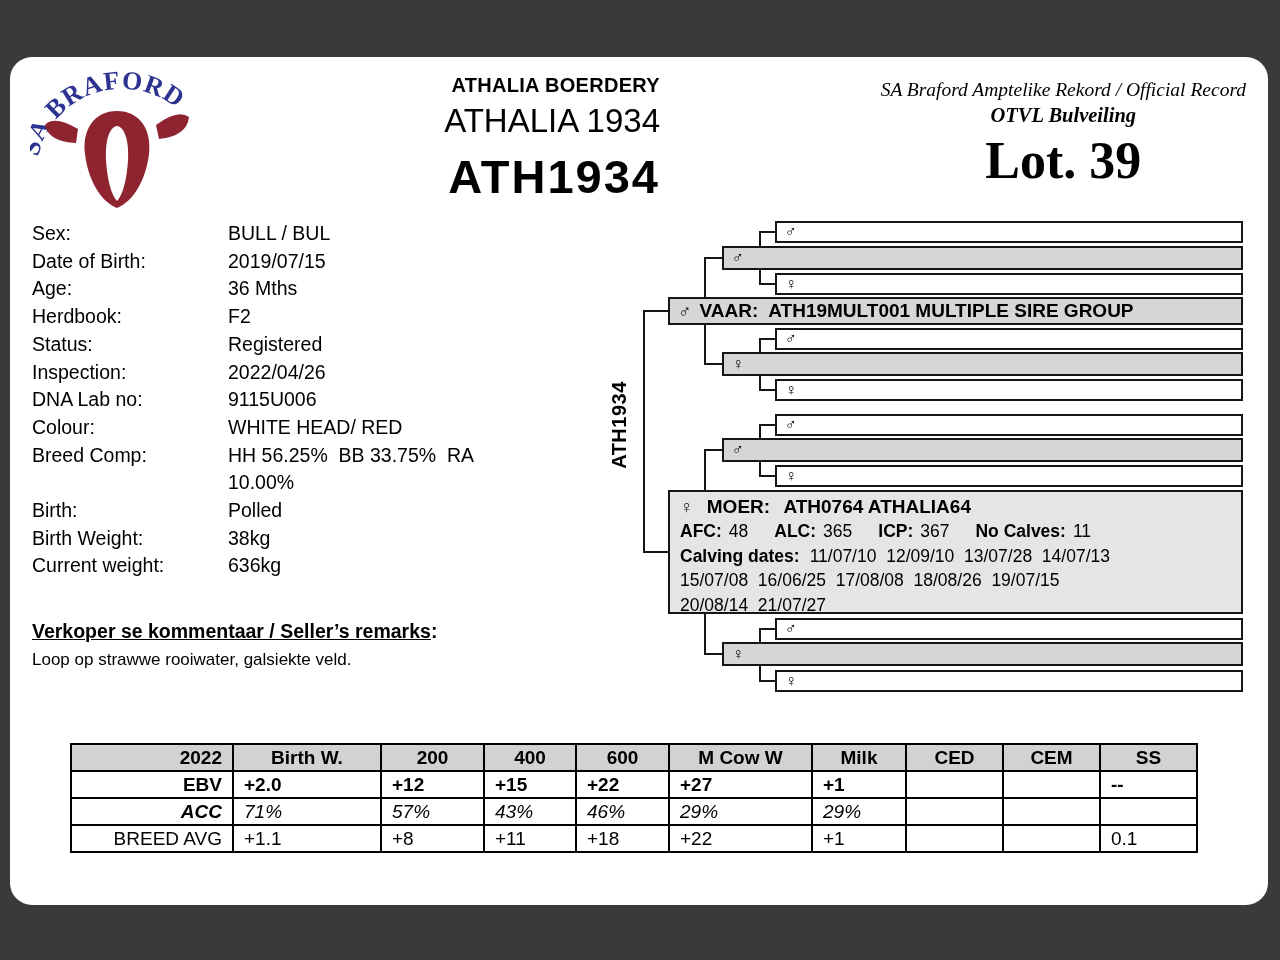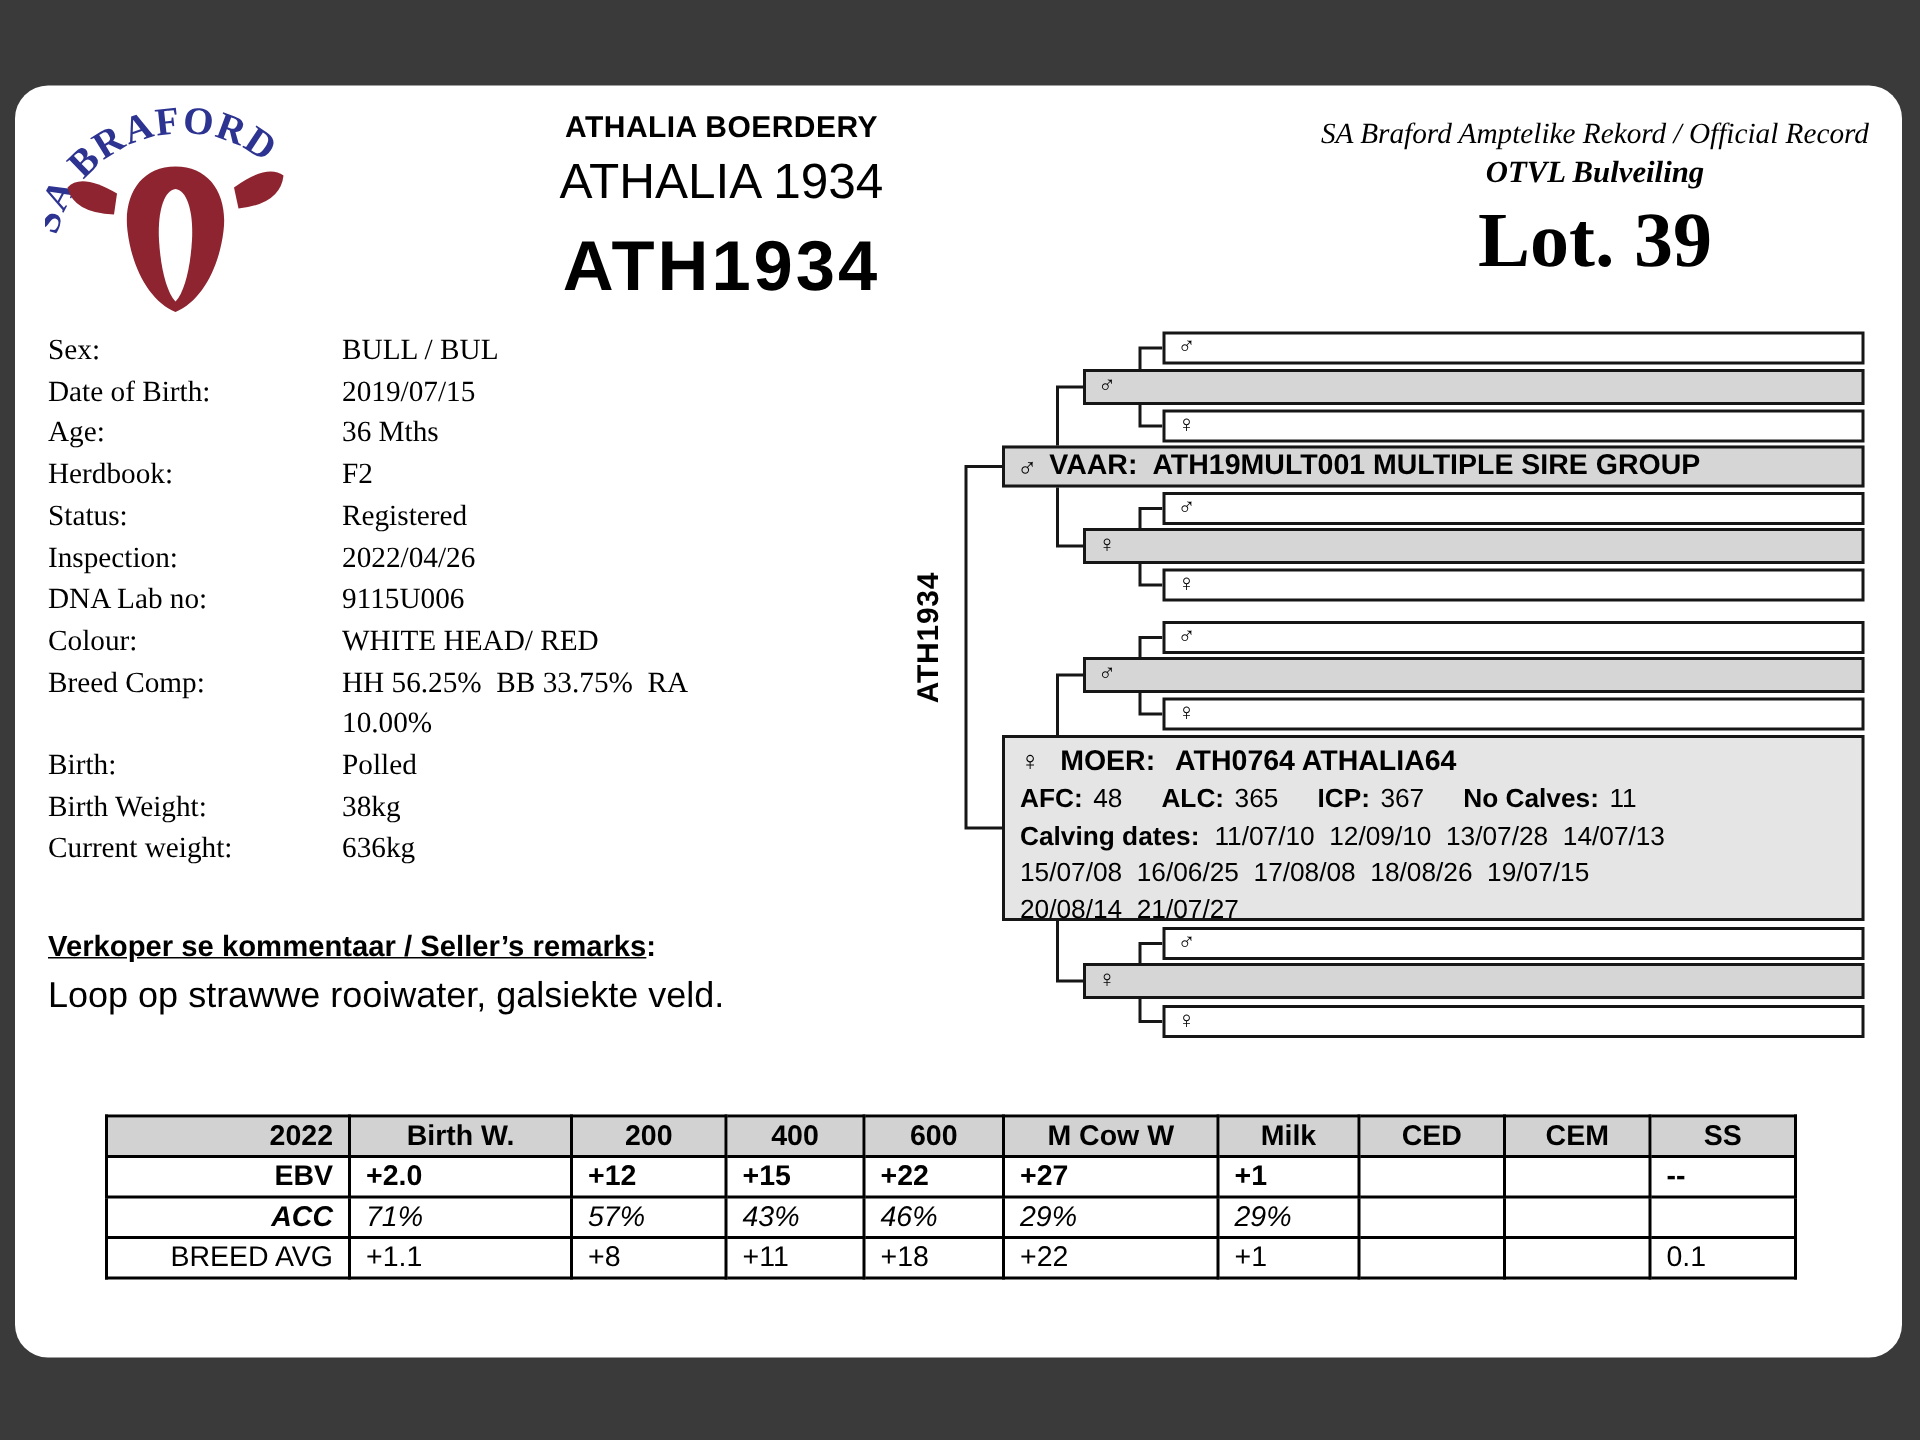--- a/index.html
+++ b/index.html
@@ -11,40 +11,40 @@
     position:relative;
     overflow:hidden;
   }
   .card {
     position:absolute; left:10px; top:57px; width:1258px; height:848px;
     background:#ffffff; border-radius:22px;
   }
 
   
   .logo { position:absolute; left:20px; top:6px; width:185px; height:152px; }
-  .header-center { position:absolute; left:266px; top:17px; width:410px; text-align:center; }
+  .header-center { position:absolute; left:240px; top:17px; width:410px; text-align:right; }
   .farm  { font-size:20px; font-weight:bold; letter-spacing:.3px; }
   .aname { font-size:33px; margin-top:5px; }
   .aid   { font-size:47px; font-weight:bold; margin-top:9px; letter-spacing:2px; }
   .header-right { position:absolute; top:22px; right:22px; text-align:center;
                   font-family:"Liberation Serif", serif; }
   .record  { font-style:italic; font-size:19.5px; }
   .auction { font-style:italic; font-weight:bold; font-size:20.5px; margin-top:3px; }
   .lot     { font-weight:bold; font-size:52px; margin-top:8px; line-height:1; }
 
   
   .details { position:absolute; left:22px; top:163px; }
-  .drow  { display:flex; font-size:19.5px; line-height:27.7px;font-family:Liberation Serif, serif; }
+  .drow  { display:flex; font-size:19.5px; line-height:27.7px; }
   .dlabel{ width:196px; }
   .dvalue{ white-space:pre; }
 
   .remarks { position:absolute; left:22px; top:563px; }
   .remarks-title { font-size:19.5px; font-weight:bold; }
   .remarks-title .u { text-decoration:underline; }
-  .remarks-text  { font-size:24px; margin-top:7px; }
+  .remarks-text  { font-size:17px; margin-top:7px; }
 
   
   .pedigree { position:absolute; left:590px; top:155px; width:658px; height:548px; }
   .plines   { position:absolute; left:0; top:0; }
   .pbar {
     position:absolute; border:2px solid #161616; background:#fff;
     display:flex; align-items:center; padding-left:8px; font-size:15px;
   }
   .pbar.gray { background:#d6d6d6; }
   .psym   { font-size:16px; line-height:1; }

